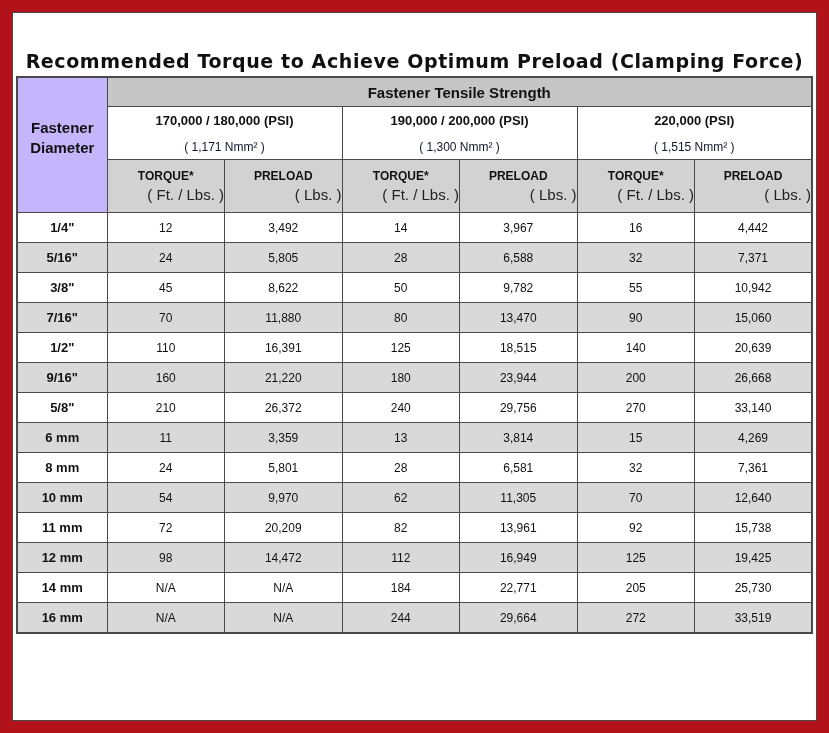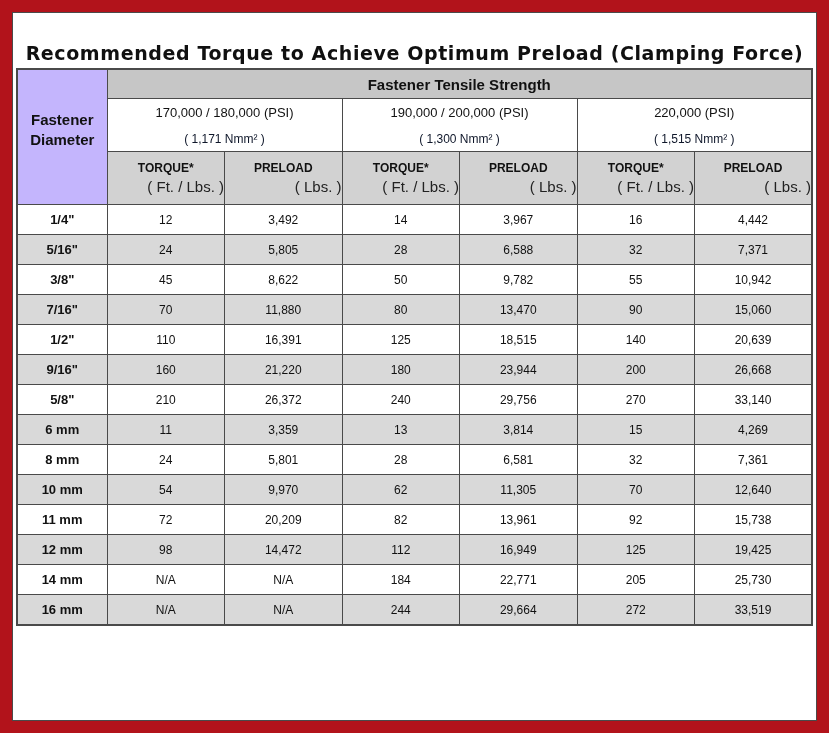--- a/index.html
+++ b/index.html
@@ -16,21 +16,21 @@
   }
   .panel {
     position: absolute;
     left: 12px;
     top: 12px;
     right: 12px;
     bottom: 12px;
     background: #ffffff;
     border: 1px solid #4a4a4a;
     box-sizing: border-box;
-    padding: 4px 3px;
+    padding: 12px 3px;
   }
   .title {
     text-align: center;
     font-weight: bold;
     font-size: 19px;
     letter-spacing: 0.6px;
     color: #101010;
     margin-top: 22px;
     line-height: 1.55;
     font-family: "DejaVu Sans", sans-serif;
@@ -77,21 +77,21 @@
     line-height: 1.35;
   }
   .psi-row th {
     height: 52px;
     background: #ffffff;
     font-weight: normal;
   }
   .psi-main {
     display: block;
     font-size: 13px;
-    font-weight: normal;
+    font-weight: bold;
     margin-bottom: 12px;
   }
   .psi-sub {
     display: block;
     font-size: 12px;
     font-weight: normal;
     color: #0f172a;
   }
   .sub-row th {
     height: 52px;

